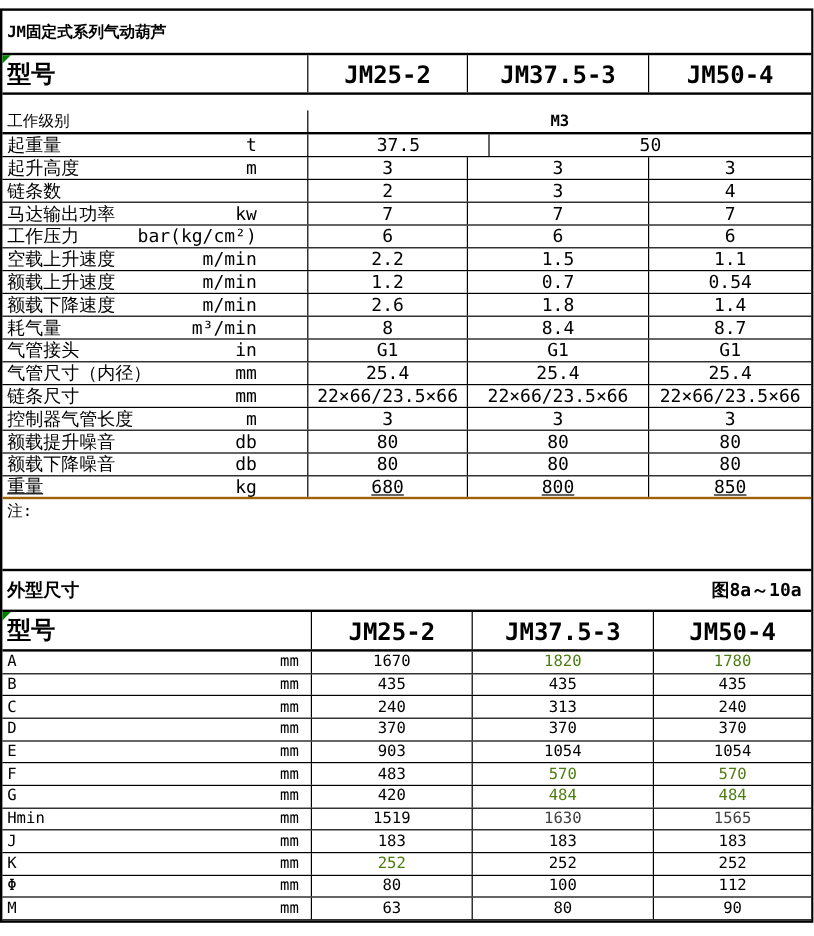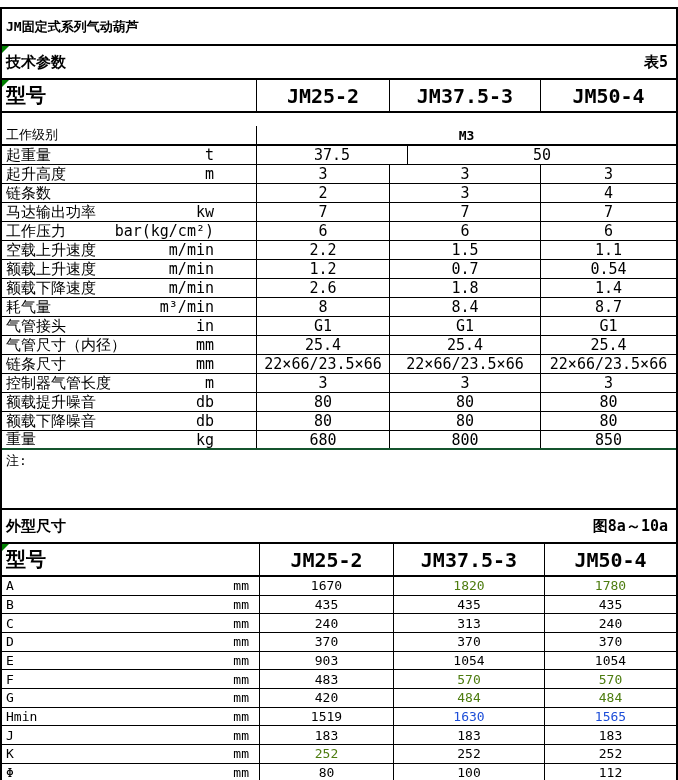--- a/index.html
+++ b/index.html
@@ -11,21 +11,21 @@
   .title-row{height:35px;border-bottom:2px solid #000;display:flex;align-items:center;
              padding-left:4px;font-weight:bold;font-size:13px;}
   .section-bar{height:32px;border-bottom:2px solid #000;display:flex;align-items:center;
                justify-content:space-between;font-weight:bold;font-size:15px;
                padding:0 8px 0 4px;position:relative;}
   .thead{height:33px;border-bottom:2px solid #000;font-size:20px;}
   .thead .cv{font-weight:bold;}
   .thead .cl{font-weight:bold;}
   .grade-row{height:20px;border-bottom:2px solid #000;font-size:13px;margin-top:13px;}
   .prow{height:19px;font-size:15px;}
-  .prow.last{border-bottom:2px solid #14532d;}
+  .prow.last{border-bottom:2px solid #a16207;text-decoration:underline;}
   .drow{height:18.66px;font-size:13px;}
   .drow:last-child{border-bottom:1px solid #000;}
   .cell{box-sizing:border-box;display:flex;align-items:center;position:relative;}
   .cl{padding-left:4px;border-right:1px solid #000;}
   .cv{justify-content:center;text-align:center;border-right:1px solid #000;}
   .cv:last-child{border-right:none;}
   .merged{flex:1;justify-content:center;text-align:center;font-weight:bold;}
   
   .t1 .c0{width:255px;}
   .t1 .c1{width:133px;}
@@ -36,34 +36,29 @@
   .t2 .c1{width:134px;}
   .t2 .c2{width:151px;}
   .t2 .c3{flex:1;}
   .unit{position:absolute;right:42px;}
   .unit2{position:absolute;right:10px;}
   .notes{height:60px;border-bottom:2px solid #000;box-sizing:border-box;
          padding:2px 4px;font-size:13px;line-height:18px;}
   .tri{position:absolute;top:0;left:0;width:0;height:0;
        border-top:7px solid #008000;border-right:7px solid transparent;}
   .val-o{color:#4d7c0f;}
-  .val-r{color:#1d4ed8;}
+  .val-r{color:#404040;}
 </style>
 </head>
 <body>
 
 <div class="sheet">
 
   <div class="title-row">JM固定式系列气动葫芦</div>
 
-  <div class="section-bar">
-    <span class="tri"></span>
-    <span>技术参数</span>
-    <span>表5</span>
-  </div>
 
   <div class="t1">
     <div class="row thead">
       <div class="cell cl c0">
         <span class="tri"></span>
         <span>型号</span>
       </div>
       <div class="cell cv c1">JM25-2</div>
       <div class="cell cv c2">JM37.5-3</div>
       <div class="cell cv c3">JM50-4</div>

